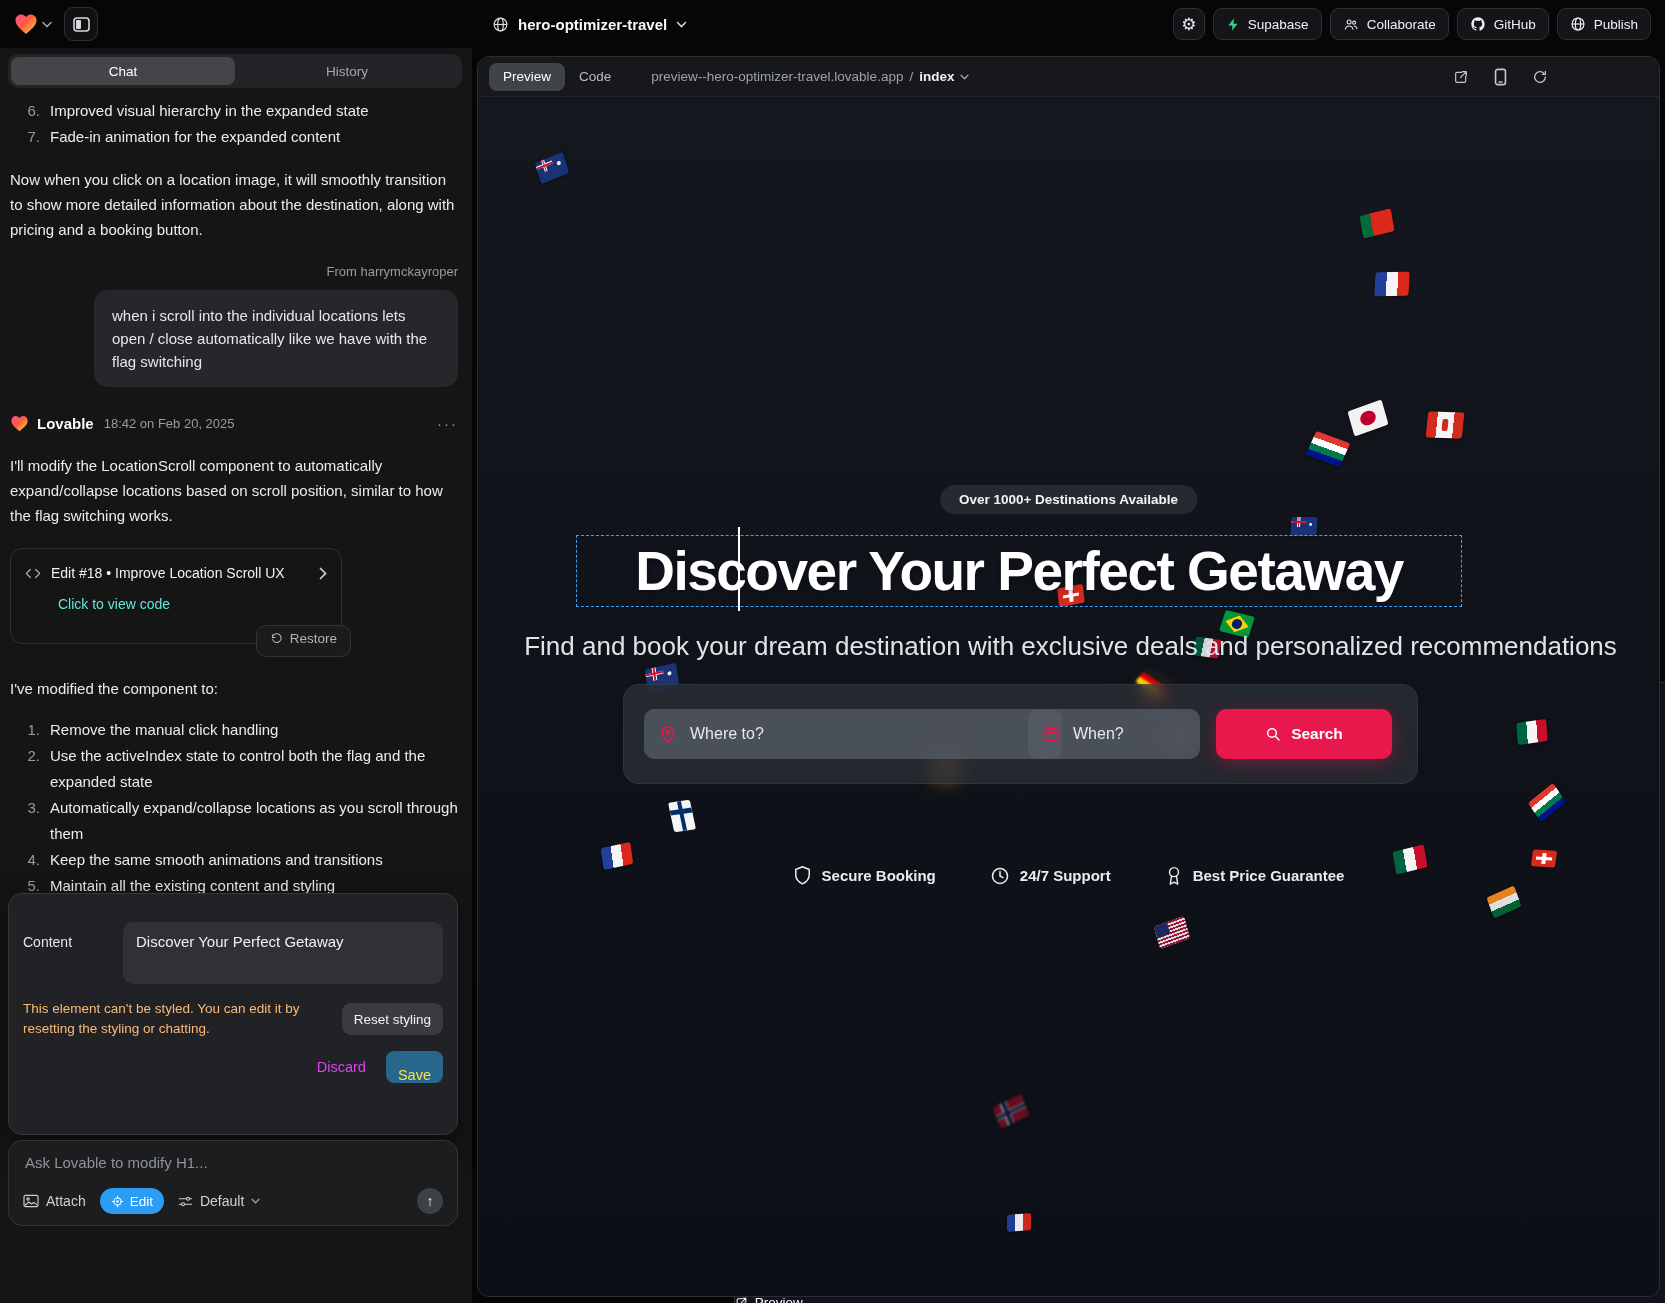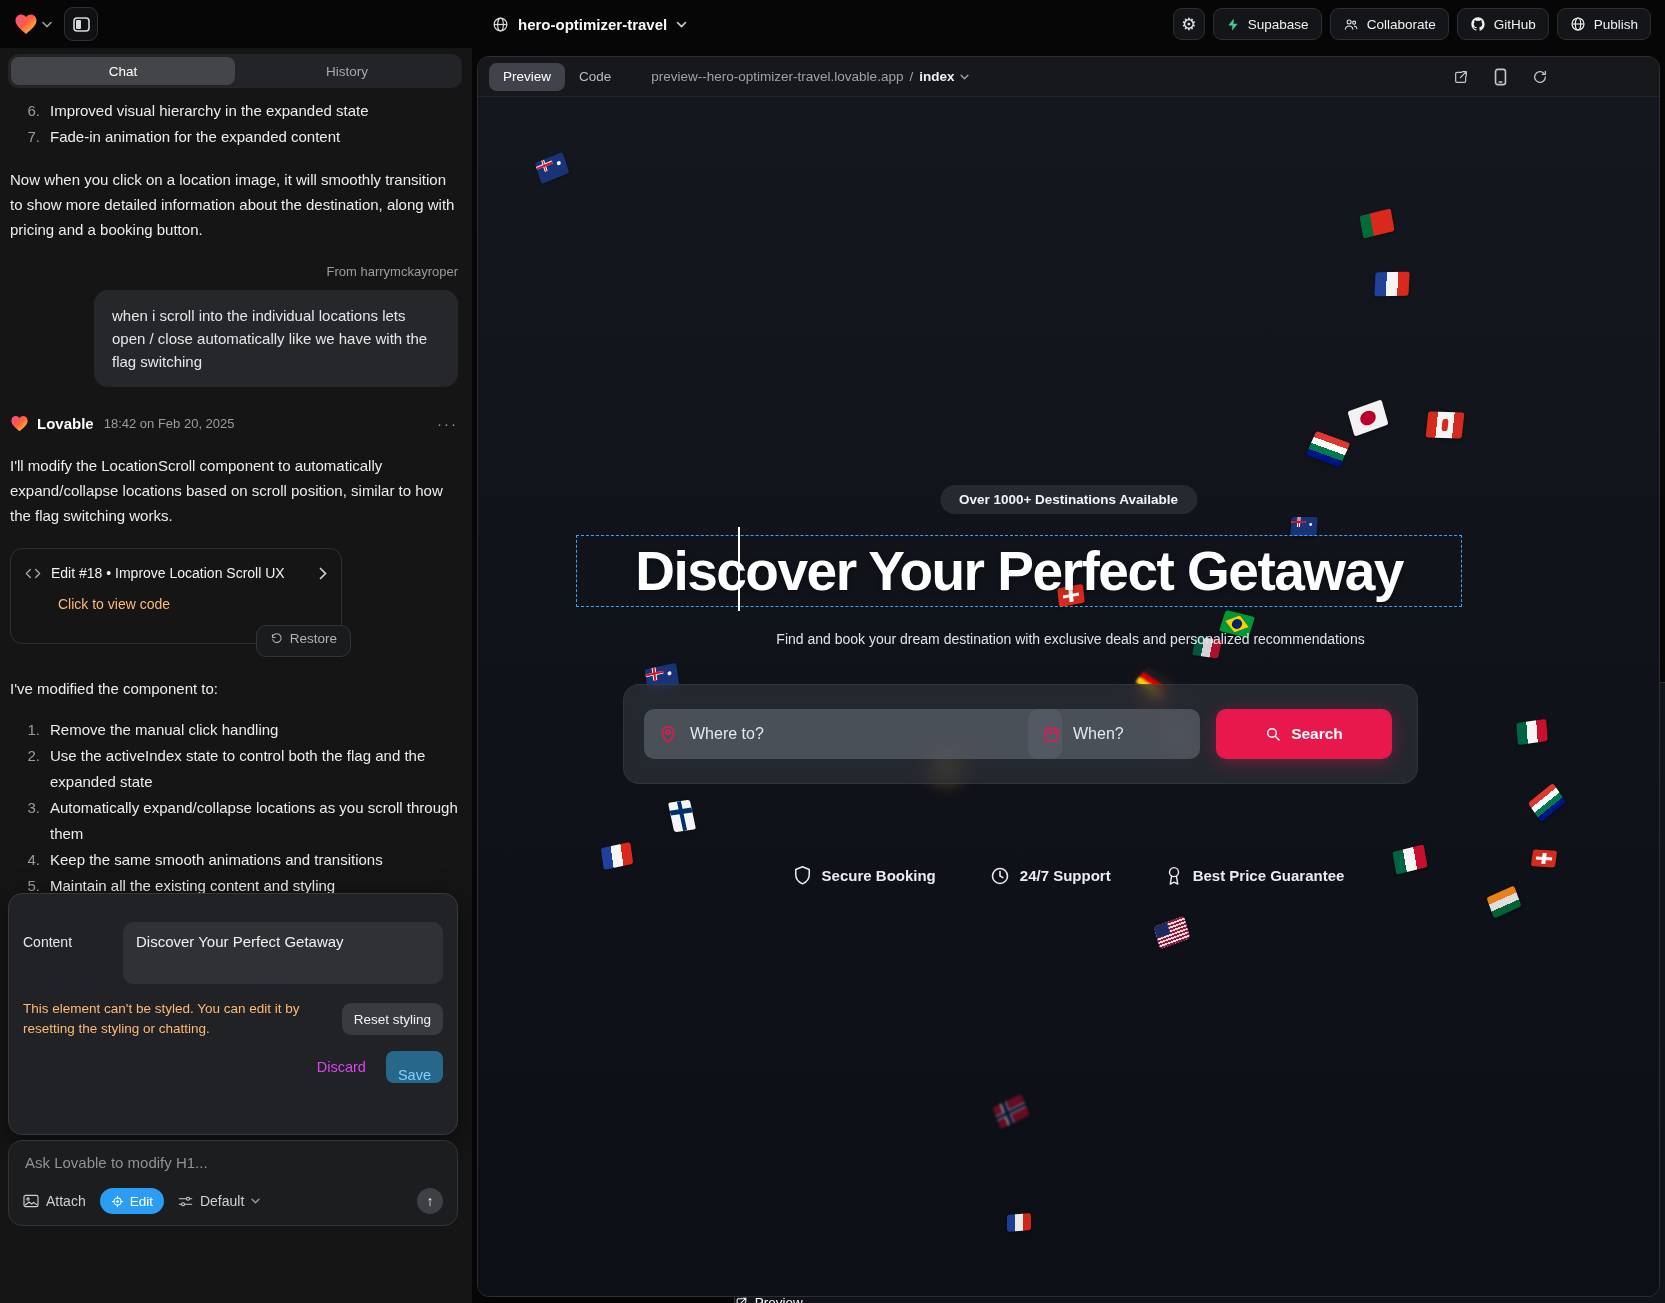--- a/index.html
+++ b/index.html
@@ -29,21 +29,21 @@
   .from-label{margin-top:22px;text-align:right;font-size:13px;color:#9a9ba0;line-height:16px;}
   .bubble{margin:10px 0 0 84px;background:#26272b;border-radius:14px;padding:14px 18px;color:#e7e7ea;line-height:23px;}
   .agent-row{margin-top:24px;display:flex;align-items:center;gap:8px;}
   .agent-name{font-weight:700;font-size:15px;color:#fafafa;}
   .agent-time{font-size:13px;color:#9a9ba0;margin-left:2px;}
   .agent-menu{margin-left:auto;color:#9a9ba0;font-size:15px;letter-spacing:2px;cursor:pointer;}
   .edit-card-wrap{position:relative;margin-top:20px;width:332px;}
   .edit-card{border:1px solid #2f3033;border-radius:12px;padding:12px 14px 26px 14px;box-sizing:border-box;cursor:pointer;}
   .ec-row{display:flex;align-items:center;gap:10px;}
   .ec-title{font-size:14px;color:#f2f2f4;font-weight:500;}
-  .ec-sub{margin-left:33px;margin-top:6px;font-size:14px;color:#fdba74;}
+  .ec-sub{margin-left:33px;margin-top:6px;font-size:14px;color:#5eead4;}
   .hover-bar{position:absolute;right:-9px;bottom:-13px;display:flex;align-items:flex-start;gap:16px;height:30px;padding:0 13px;
              background:#1a1b1d;border:1px solid #333438;border-radius:10px;font-size:13.5px;}
   .hover-item{display:flex;align-items:center;gap:7px;cursor:pointer;}
   .hover-item.restore{color:#b2b3b8;}
   .hover-item.preview{color:#fafafa;font-weight:500;}
   .steps{margin-top:16px;}
   
   .editor-panel{position:absolute;left:8px;top:845px;width:450px;height:242px;background:#202226;border:1px solid #36383d;
                 border-radius:14px;box-shadow:0 10px 30px rgba(0,0,0,.5);box-sizing:border-box;padding:12px 14px;}
   .ep-row1{display:flex;align-items:center;}
@@ -56,21 +56,21 @@
   .ep-row2{display:flex;margin-top:16px;gap:14px;}
   .ep-content-label{width:86px;padding-top:12px;font-size:14px;color:#e4e5e8;}
   .ep-textarea{flex:1;height:62px;background:#2f3135;border:none;border-radius:10px;padding:11px 13px;color:#f0f0f2;
                font-size:15px;font-family:"Liberation Sans",sans-serif;resize:none;outline:none;box-sizing:border-box;}
   .ep-row3{display:flex;margin-top:15px;align-items:center;gap:12px;}
   .ep-note{flex:1;font-size:13.5px;line-height:20px;color:#fdba74;}
   .reset-btn{height:32px;padding:0 12px;background:#393b40;border:none;border-radius:9px;color:#f2f2f4;font-size:13.5px;
              font-family:"Liberation Sans",sans-serif;font-weight:500;cursor:pointer;}
   .ep-row4{display:flex;justify-content:flex-end;align-items:center;gap:14px;margin-top:12px;}
   .discard-btn{background:none;border:none;color:#d946ef;font-size:14.5px;font-family:"Liberation Sans",sans-serif;cursor:pointer;}
-  .save-btn{height:30px;padding:16px 12px;background:#28678c;border:none;border-radius:8px;color:#7dd3fc;font-size:14.5px;
+  .save-btn{height:30px;padding:16px 12px;background:#28678c;border:none;border-radius:8px;color:#fde047;font-size:14.5px;
             font-family:"Liberation Sans",sans-serif;cursor:pointer;}
   
   .composer{position:absolute;left:8px;top:1092px;width:450px;height:86px;background:#1b1d1f;border:1px solid #323438;
             border-radius:14px;box-sizing:border-box;padding:12px 14px;}
   .composer-input{width:100%;background:transparent;border:none;outline:none;color:#e8e8ea;font-size:15px;font-family:"Liberation Sans",sans-serif;}
   .composer-input::placeholder{color:#8f9297;}
   .composer-row{display:flex;align-items:center;gap:14px;margin-top:16px;}
   .comp-item{display:flex;align-items:center;gap:7px;color:#cfd0d4;font-size:14px;cursor:pointer;}
   .edit-pill{display:flex;align-items:center;gap:6px;height:26px;padding:0 11px;background:#2b9df4;border-radius:14px;
              color:#fff;font-size:13.5px;font-weight:500;cursor:pointer;}
@@ -87,21 +87,21 @@
   .pv-icons{margin-left:auto;margin-right:100px;display:flex;align-items:center;gap:25px;color:#c4c7cd;}
   .pv-ic{cursor:pointer;}
   .site{position:relative;height:1199px;background:linear-gradient(180deg,#14171e 0%,#0f1219 55%,#0c0f15 100%);overflow:hidden;}
   .hero-badge{position:absolute;left:50%;transform:translateX(-50%);top:388px;background:rgba(39,43,50,.92);border-radius:999px;
               padding:7px 19px;font-size:13.5px;font-weight:700;color:#f3f4f6;white-space:nowrap;z-index:5;}
   .sel-box{position:absolute;left:98px;top:438px;width:884px;height:70px;border:1.5px dashed #3da1f5;display:flex;
            align-items:center;justify-content:center;z-index:4;}
   .hero-h1{margin:0;font-size:55px;font-weight:700;letter-spacing:-1.5px;color:#ffffff;white-space:nowrap;
            text-shadow:0 2px 6px rgba(0,0,0,.35);}
   .caret{position:absolute;left:260px;top:430px;width:2px;height:84px;background:#fff;z-index:6;}
-  .hero-sub{position:absolute;left:4px;right:0;top:534px;text-align:center;font-size:14px;color:#e0e3e8;z-index:3;}
+  .hero-sub{position:absolute;left:4px;right:0;top:534px;text-align:center;font-size:26px;color:#e0e3e8;z-index:3;}
   .searchwrap{position:absolute;left:145px;top:587px;width:793px;height:98px;background:rgba(44,48,56,.72);
               border:1px solid rgba(255,255,255,.06);border-radius:16px;backdrop-filter:blur(6px);z-index:5;}
   .s-input{position:absolute;top:24px;height:50px;background:rgba(86,92,101,.78);border-radius:10px;display:flex;
            align-items:center;padding:0 15px;gap:11px;box-sizing:border-box;}
   .s-input input{flex:1;background:transparent;border:none;outline:none;font-size:16px;color:#eef0f3;font-family:"Liberation Sans",sans-serif;min-width:0;}
   .s-input input::placeholder{color:#e6e8ec;}
   .where{left:20px;width:418px;}
   .when{left:404px;width:172px;}
   .search-btn{position:absolute;left:592px;top:24px;width:176px;height:50px;background:#e8184c;border:none;border-radius:10px;
               display:flex;align-items:center;justify-content:center;gap:10px;color:#fff;font-size:15.5px;font-weight:700;

